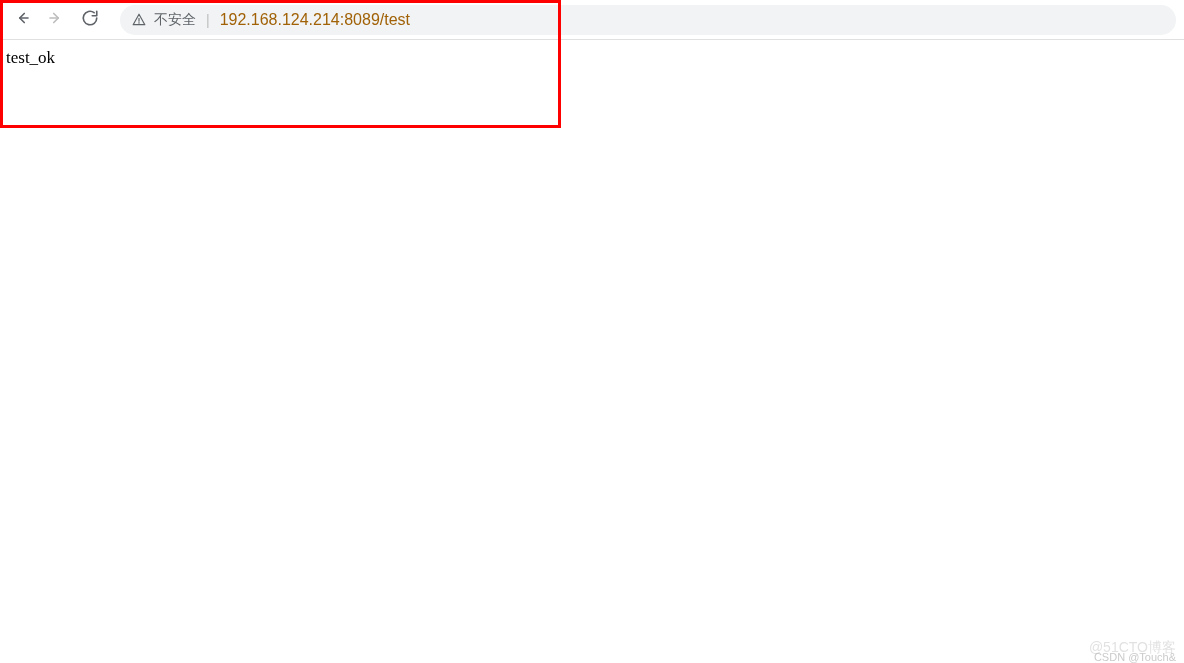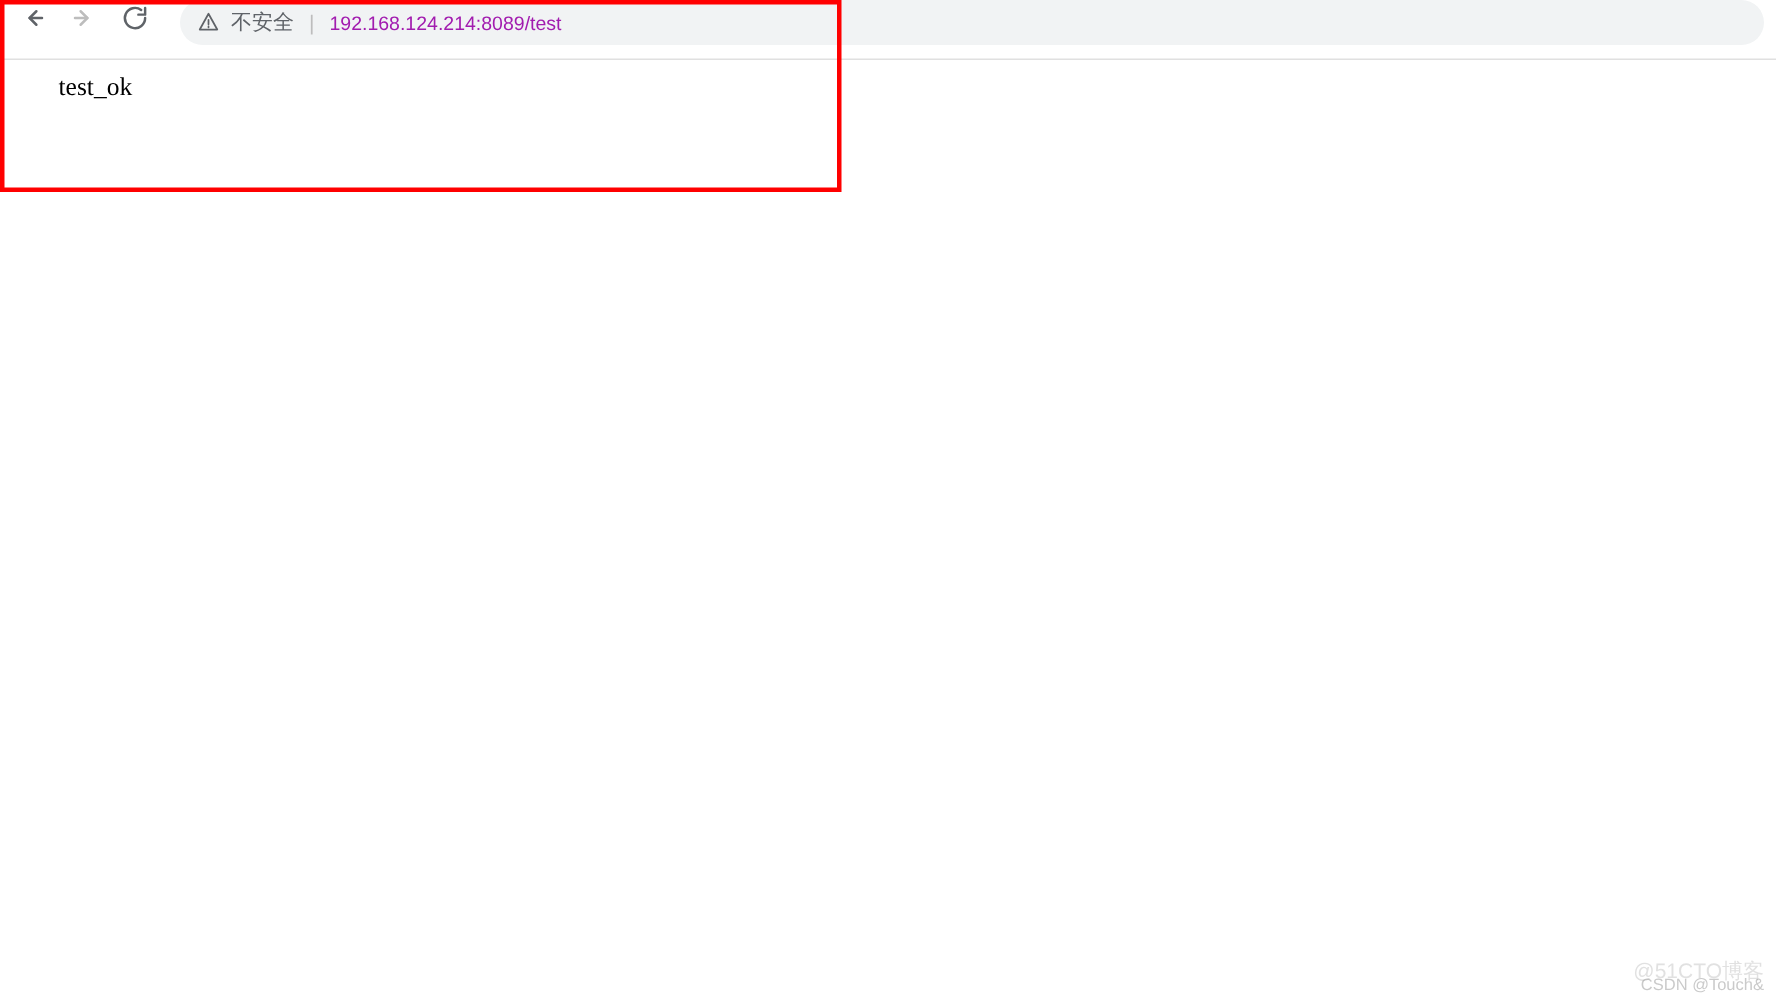--- a/index.html
+++ b/index.html
@@ -13,21 +13,21 @@
       height: 663px;
       background: #ffffff;
       position: relative;
       overflow: hidden;
     }
     .browser-toolbar {
       height: 40px;
       background: #ffffff;
       border-bottom: 1px solid #e0e0e0;
       display: flex;
-      align-items: flex-start;
+      align-items: center;
       padding: 0 8px;
       gap: 6px;
     }
     .nav-button {
       width: 28px;
       height: 28px;
       display: flex;
       align-items: center;
       justify-content: center;
       border-radius: 50%;
@@ -65,30 +65,29 @@
     .security-text {
       color: #5f6368;
       font-size: 14px;
     }
     .divider {
       color: #bdbdbd;
       font-size: 14px;
       margin: 0 2px;
     }
     .url-text {
-      color: #a21caf;
-      font-size: 13px;
+      color: #a16207;
+      font-size: 16px;
       font-family: Arial, sans-serif;
     }
     .page-content {
       padding: 8px 6px;
       font-family: "Times New Roman", serif;
       font-size: 17px;
       color: #000;
-      margin-left: 33px;
     }
     .highlight-box {
       position: absolute;
       top: 0;
       left: 0;
       width: 561px;
       height: 128px;
       border: 3px solid #ff0000;
       pointer-events: none;
     }

